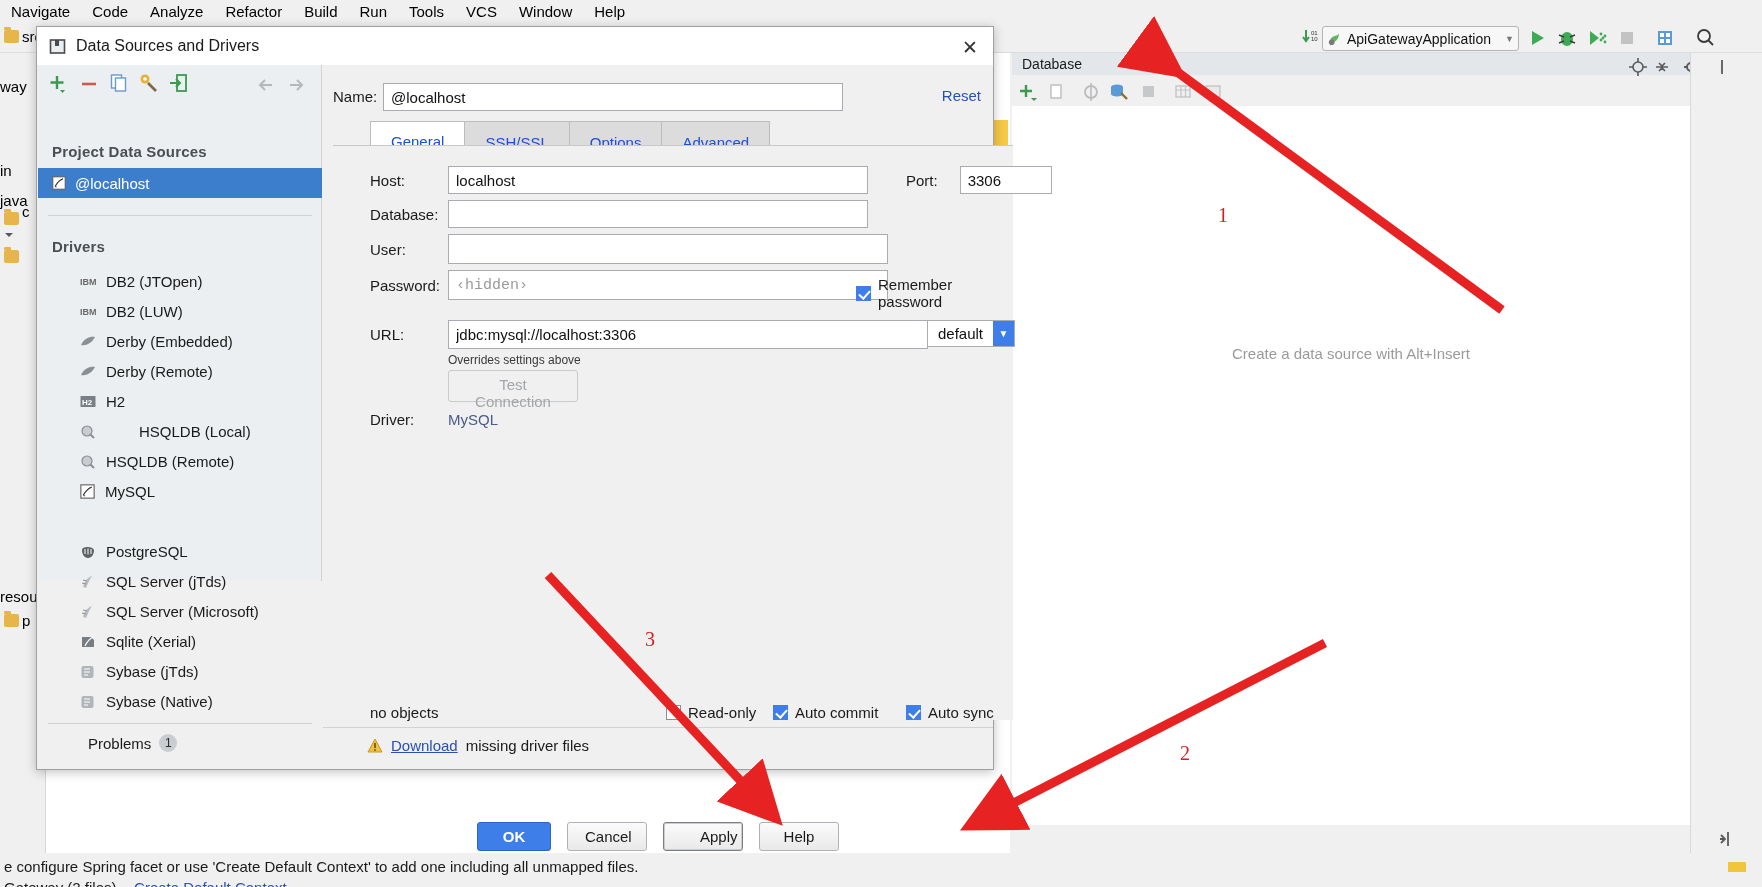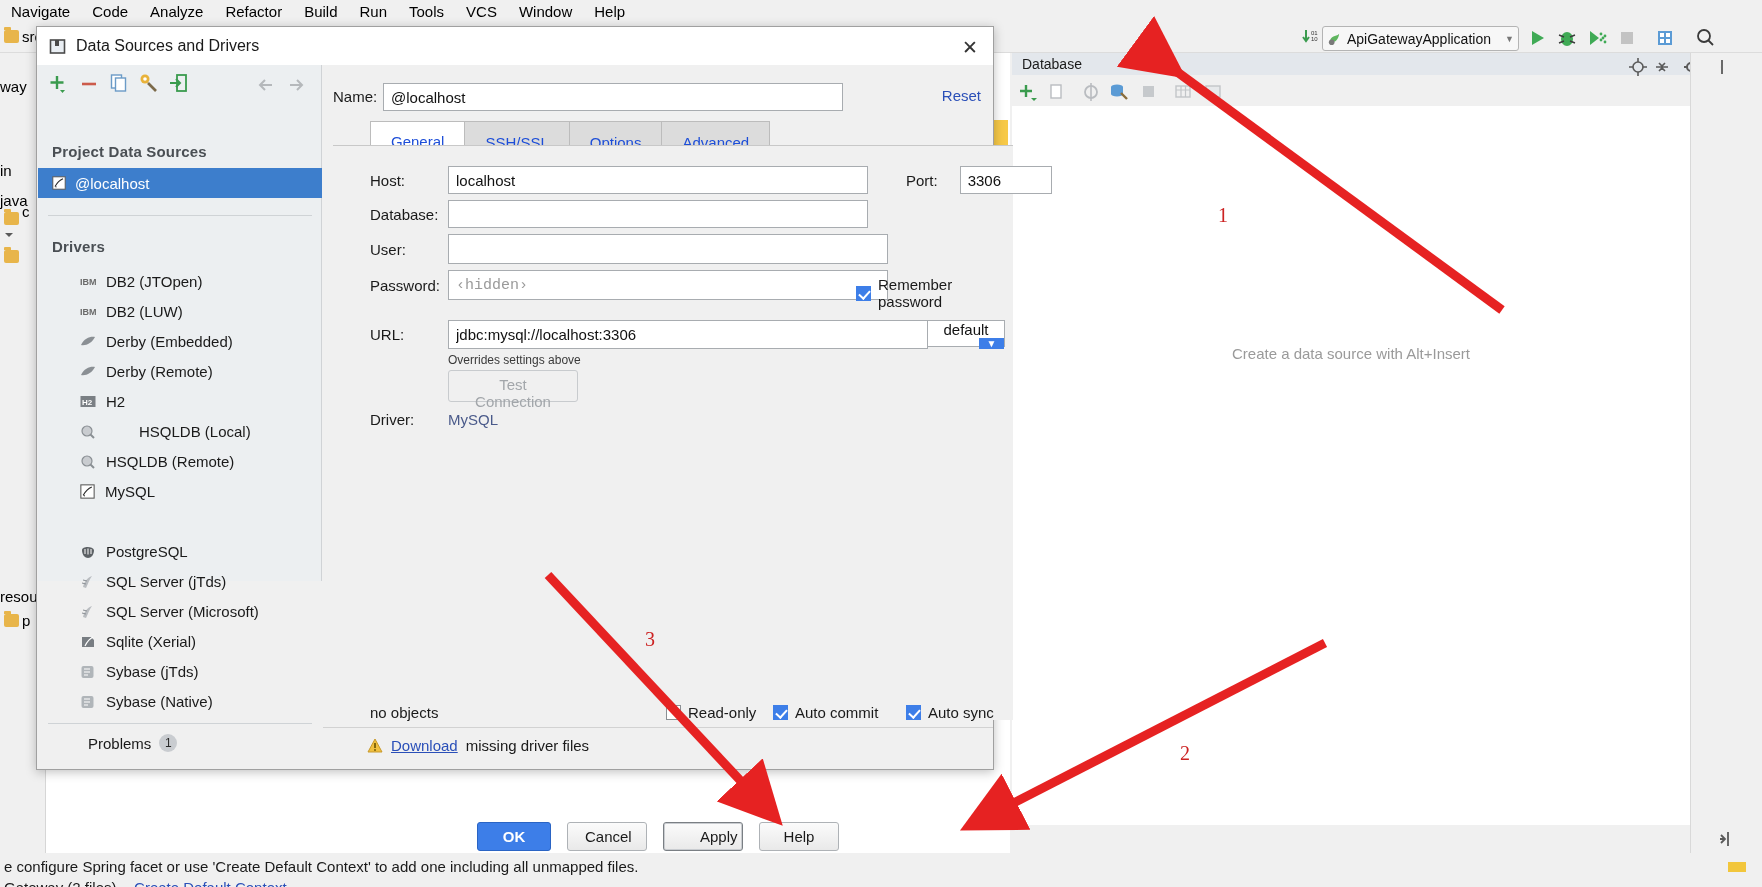--- a/index.html
+++ b/index.html
@@ -568,21 +568,21 @@
       </div>
       <div class="chk-row" style="position:absolute; left:523px; top:130px;">
         <span class="chk on"></span>
         <span>Remember password</span>
       </div>
 
       <div class="frow" style="left:37px; top:174px;">
         <span class="flabel">URL:</span>
         <input class="inp" style="width: 480px; height: 29px;" value="jdbc:mysql://localhost:3306">
       </div>
-      <div class="combo" style="position:absolute; left:594px; top:174px; width:78px;flex-direction:column;">
+      <div class="combo" style="position:absolute; left:594px; top:174px; width:88px;">
         <span class="val">default</span>
         <span class="arrow">▼</span>
       </div>
       <div class="hint" style="left:115px; top:207px;">Overrides settings above</div>
 
       <button class="btn disabled" style="position:absolute; left:115px; top:224px; width:130px; height:32px;">Test Connection</button>
 
       <div class="frow" style="left:37px; top:265px;">
         <span class="flabel">Driver:</span>
         <a href="#" style="color:#4a5a8a; text-decoration:none; font-size:15px;">MySQL</a>

